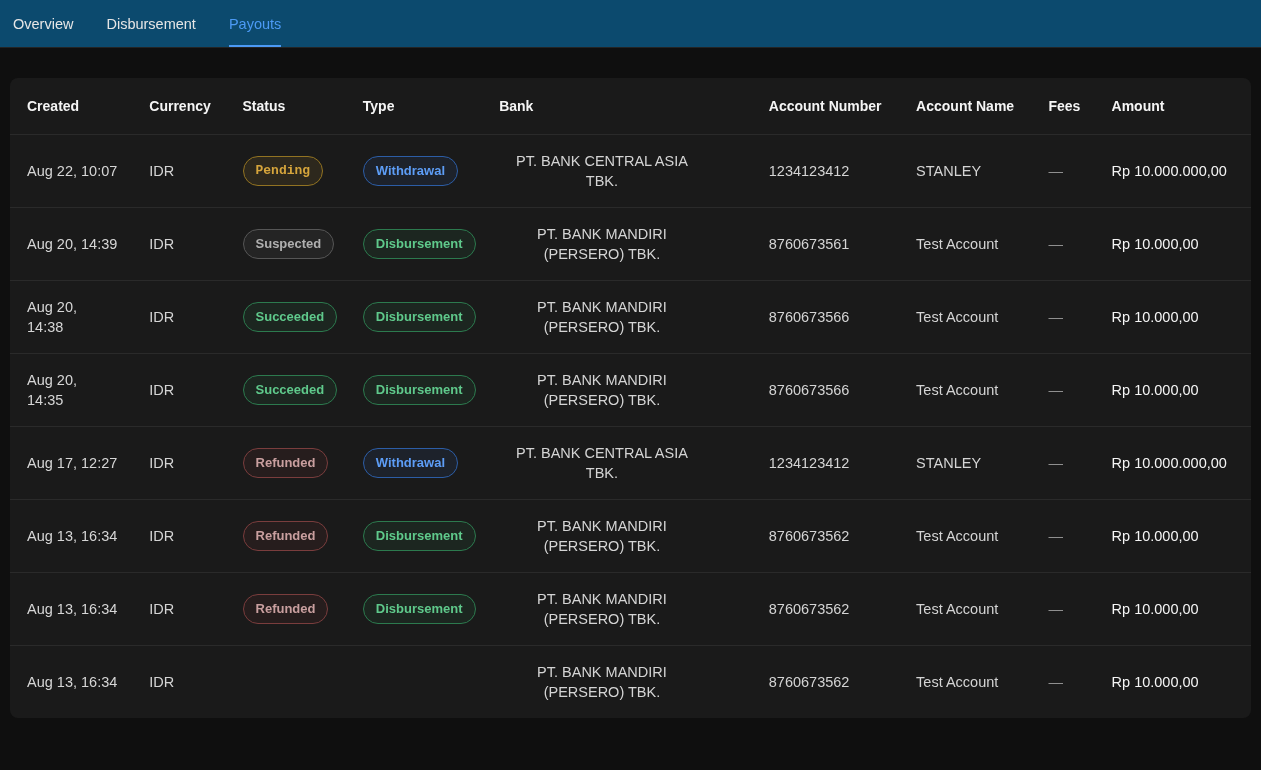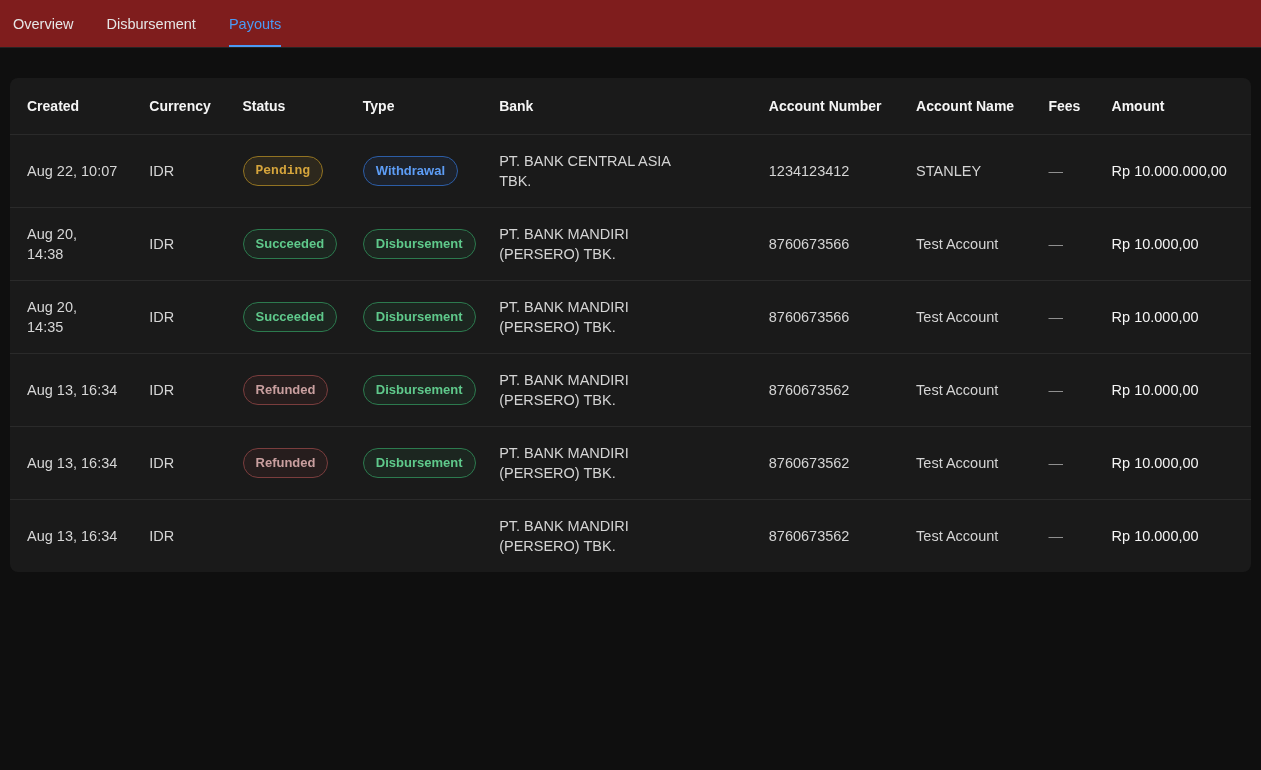--- a/index.html
+++ b/index.html
@@ -11,21 +11,21 @@
     -webkit-font-smoothing: antialiased;
   }
 
   
   .tabbar {
     height: 48px;
     border-bottom: 1px solid #242424;
     display: flex;
     align-items: stretch;
     padding-left: 13px;
-    background: #7f1d1d;
+    background: #0c4a6e;
   }
   .tab {
     display: flex;
     align-items: center;
     margin-right: 33px;
     font-size: 14.5px;
     color: #e6e6e6;
     cursor: pointer;
     border-bottom: 2px solid transparent;
     padding-top: 2px;
@@ -67,21 +67,21 @@
   tbody td {
     font-size: 14.5px;
     padding: 16px;
     line-height: 20px;
     border-top: 1px solid #2a2a2a;
     color: #d4d4d4;
   }
   th:first-child, td:first-child { padding-left: 17px; }
 
   td.col-created { white-space: pre-line; color: #d6d6d6; }
-  td.col-bank { padding-right: 48px; }
+  td.col-bank { padding-right: 48px; text-align: center; }
   td.col-fees { color: #8f8f8f; }
   td.col-amount { font-weight: 400; color: #f5f5f5; }
 
   
   .badge {
     display: inline-block;
     padding: 4px 12px;
     border-radius: 15px;
     font-size: 13px;
     font-weight: 700;
@@ -138,20 +138,31 @@
             <td class="col-currency">IDR</td>
             <td class="col-status"><span class="badge b-pending">Pending</span></td>
             <td class="col-type"><span class="badge b-withdrawal">Withdrawal</span></td>
             <td class="col-bank">PT. BANK CENTRAL ASIA TBK.</td>
             <td class="col-account_number">1234123412</td>
             <td class="col-account_name">STANLEY</td>
             <td class="col-fees">—</td>
             <td class="col-amount">Rp 10.000.000,00</td>
           </tr>
           <tr>
+            <td class="col-created">Aug 20, 14:39</td>
+            <td class="col-currency">IDR</td>
+            <td class="col-status"><span class="badge b-suspected">Suspected</span></td>
+            <td class="col-type"><span class="badge b-disbursement">Disbursement</span></td>
+            <td class="col-bank">PT. BANK MANDIRI (PERSERO) TBK.</td>
+            <td class="col-account_number">8760673561</td>
+            <td class="col-account_name">Test Account</td>
+            <td class="col-fees">—</td>
+            <td class="col-amount">Rp 10.000,00</td>
+          </tr>
+          <tr>
             <td class="col-created">Aug 20,
 14:38</td>
             <td class="col-currency">IDR</td>
             <td class="col-status"><span class="badge b-succeeded">Succeeded</span></td>
             <td class="col-type"><span class="badge b-disbursement">Disbursement</span></td>
             <td class="col-bank">PT. BANK MANDIRI (PERSERO) TBK.</td>
             <td class="col-account_number">8760673566</td>
             <td class="col-account_name">Test Account</td>
             <td class="col-fees">—</td>
             <td class="col-amount">Rp 10.000,00</td>
@@ -160,20 +171,31 @@
             <td class="col-created">Aug 20,
 14:35</td>
             <td class="col-currency">IDR</td>
             <td class="col-status"><span class="badge b-succeeded">Succeeded</span></td>
             <td class="col-type"><span class="badge b-disbursement">Disbursement</span></td>
             <td class="col-bank">PT. BANK MANDIRI (PERSERO) TBK.</td>
             <td class="col-account_number">8760673566</td>
             <td class="col-account_name">Test Account</td>
             <td class="col-fees">—</td>
             <td class="col-amount">Rp 10.000,00</td>
+          </tr>
+          <tr>
+            <td class="col-created">Aug 17, 12:27</td>
+            <td class="col-currency">IDR</td>
+            <td class="col-status"><span class="badge b-refunded">Refunded</span></td>
+            <td class="col-type"><span class="badge b-withdrawal">Withdrawal</span></td>
+            <td class="col-bank">PT. BANK CENTRAL ASIA TBK.</td>
+            <td class="col-account_number">1234123412</td>
+            <td class="col-account_name">STANLEY</td>
+            <td class="col-fees">—</td>
+            <td class="col-amount">Rp 10.000.000,00</td>
           </tr>
           <tr>
             <td class="col-created">Aug 13, 16:34</td>
             <td class="col-currency">IDR</td>
             <td class="col-status"><span class="badge b-refunded">Refunded</span></td>
             <td class="col-type"><span class="badge b-disbursement">Disbursement</span></td>
             <td class="col-bank">PT. BANK MANDIRI (PERSERO) TBK.</td>
             <td class="col-account_number">8760673562</td>
             <td class="col-account_name">Test Account</td>
             <td class="col-fees">—</td>

